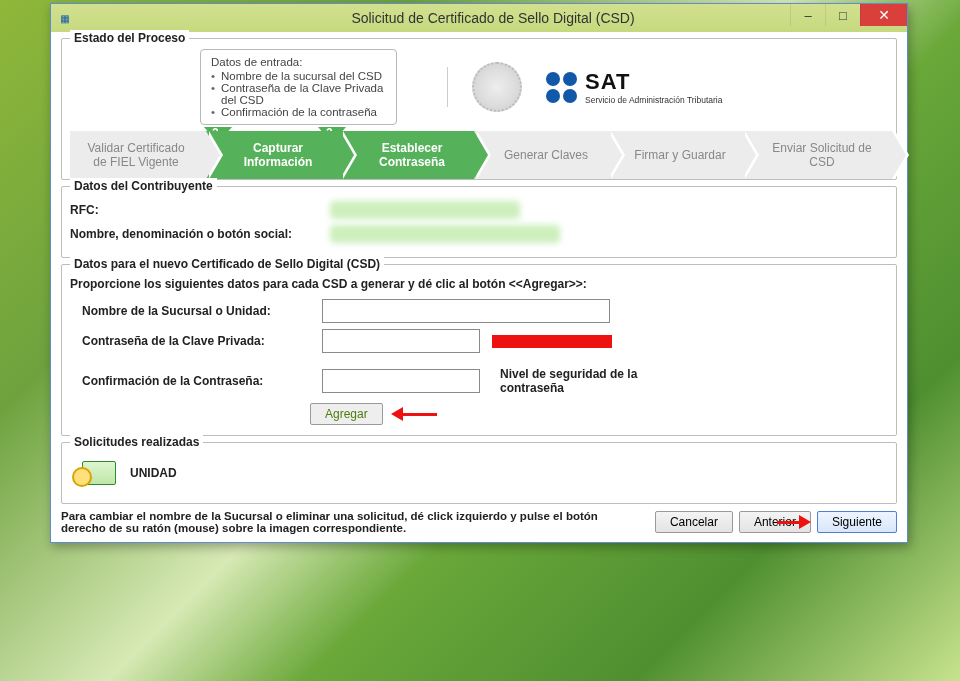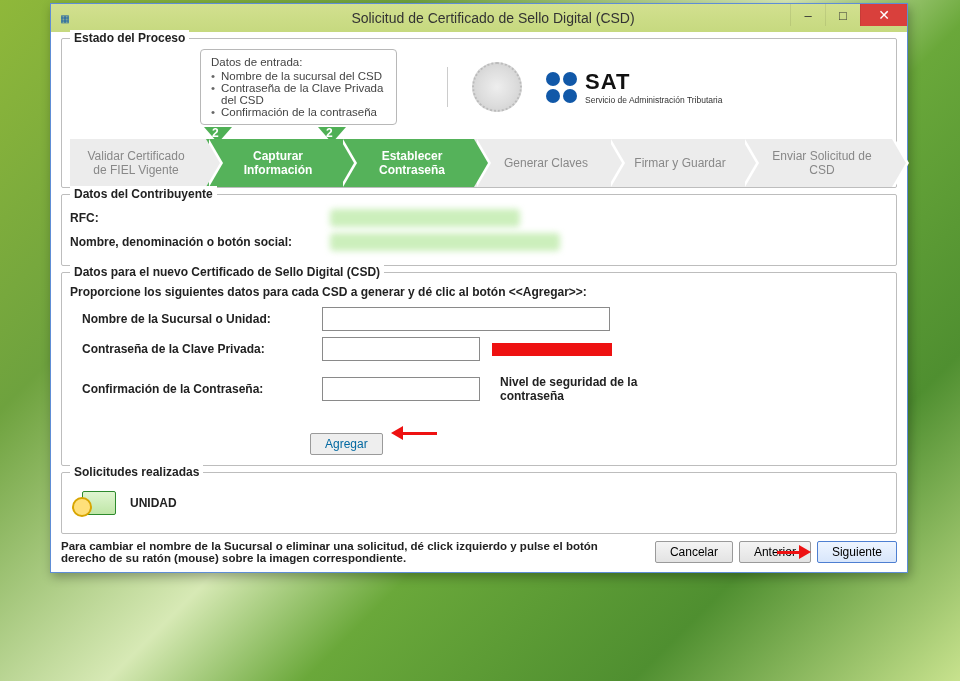--- a/index.html
+++ b/index.html
@@ -31,21 +31,21 @@
   .seal{width:46px;height:46px;border-radius:50%;border:2px dotted #bbb;background:radial-gradient(circle at 50% 50%,#eee 0,#ddd 55%,#ccc 100%);}
   .sat{display:flex;align-items:center;gap:8px;}
   .sat .dots{display:grid;grid-template-columns:repeat(2,14px);grid-auto-rows:14px;gap:3px;}
   .sat .dots span{width:14px;height:14px;border-radius:50%;background:#1158a8;}
   .sat .txt .b{font-size:22px;font-weight:800;color:#111;letter-spacing:1px;}
   .sat .txt .s{font-size:8.5px;color:#333;}
   .pointer-row{display:flex;margin-left:148px;margin-top:2px;gap:80px;}
   .pointer{width:0;height:0;position:relative;}
   .pointer .arrow{width:0;height:0;border-left:14px solid transparent;border-right:14px solid transparent;border-top:16px solid #4fb055;position:absolute;left:-14px;top:0;}
   .pointer .num{position:absolute;left:-6px;top:-1px;color:#fff;font-weight:bold;font-size:12px;}
-  .steps{display:flex;margin-top:12px;height:40px;}
+  .steps{display:flex;margin-top:4px;height:40px;}
   .step{position:relative;flex:0 0 auto;display:flex;align-items:center;justify-content:center;text-align:center;font-size:12px;line-height:14px;color:#888;background:#ececec;height:48px;padding:0 14px 0 24px;}
   .step::after{content:"";position:absolute;right:-14px;top:0;width:0;height:0;border-top:24px solid transparent;border-bottom:24px solid transparent;border-left:14px solid #ececec;z-index:2;}
   .step::before{content:"";position:absolute;right:-17px;top:0;width:0;height:0;border-top:24px solid transparent;border-bottom:24px solid transparent;border-left:14px solid #fff;z-index:1;}
   .step.first{padding-left:10px;}
   .step.active{background:#55b25a;color:#fff;font-weight:bold;}
   .step.active::after{border-left-color:#55b25a;}
   .step span{display:block;}
   .step.w1{width:112px}.step.w2{width:96px}.step.w3{width:96px}.step.w4{width:96px}.step.w5{width:96px}.step.w6{width:112px}
   
   .row{display:flex;align-items:center;margin:6px 0;}
@@ -53,21 +53,21 @@
   .blur{display:inline-block;width:190px;height:18px;background:#ccefbc;filter:blur(3px);border-radius:4px;}
   
   .instr{font-weight:bold;margin:4px 0 8px 0;}
   .frow{display:flex;align-items:center;margin:6px 12px;}
   .frow .flab{width:240px;font-weight:bold;}
   .frow input[type=text],.frow input[type=password]{height:20px;border:1px solid #8a8a8a;padding:1px 3px;font-family:inherit;font-size:12px;}
   .in-w1{width:280px}.in-w2{width:150px}
   .redbar{display:inline-block;width:120px;height:13px;background:#e11;}
   .sec-label{font-weight:bold;width:190px;margin-left:20px;}
   .btn{border:1px solid #9a9a9a;background:linear-gradient(#f4f4f4,#e3e3e3);padding:3px 14px;font-family:inherit;font-size:12px;border-radius:2px;cursor:pointer;}
-  .btn:disabled{color:#0369a1;background:#eee;cursor:default;margin-top:22px;}
+  .btn:disabled{color:#4d7c0f;background:#eee;cursor:default;}
   .btn-row{margin:8px 0 2px 240px;display:flex;align-items:center;gap:8px;}
   .arrow-ann{display:flex;align-items:center;}
   .arrow-ann .shaft{width:34px;height:3px;background:#e11;}
   .arrow-ann .head{width:0;height:0;border-top:7px solid transparent;border-bottom:7px solid transparent;border-right:12px solid #e11;}
   .arrow-ann.right .head{border-right:none;border-left:12px solid #e11;}
   
   .sols{display:flex;align-items:center;gap:14px;padding:6px 2px;}
   .sols .ico{width:44px;height:32px;position:relative;}
   .sols .ico .card{position:absolute;left:10px;top:4px;width:32px;height:22px;border:1px solid #2d8a2d;background:linear-gradient(#dff5d0,#bfe6a7);border-radius:2px;}
   .sols .ico .key{position:absolute;left:0;top:10px;width:16px;height:16px;border:2px solid #d8a500;border-radius:50%;background:#ffe07a;}

